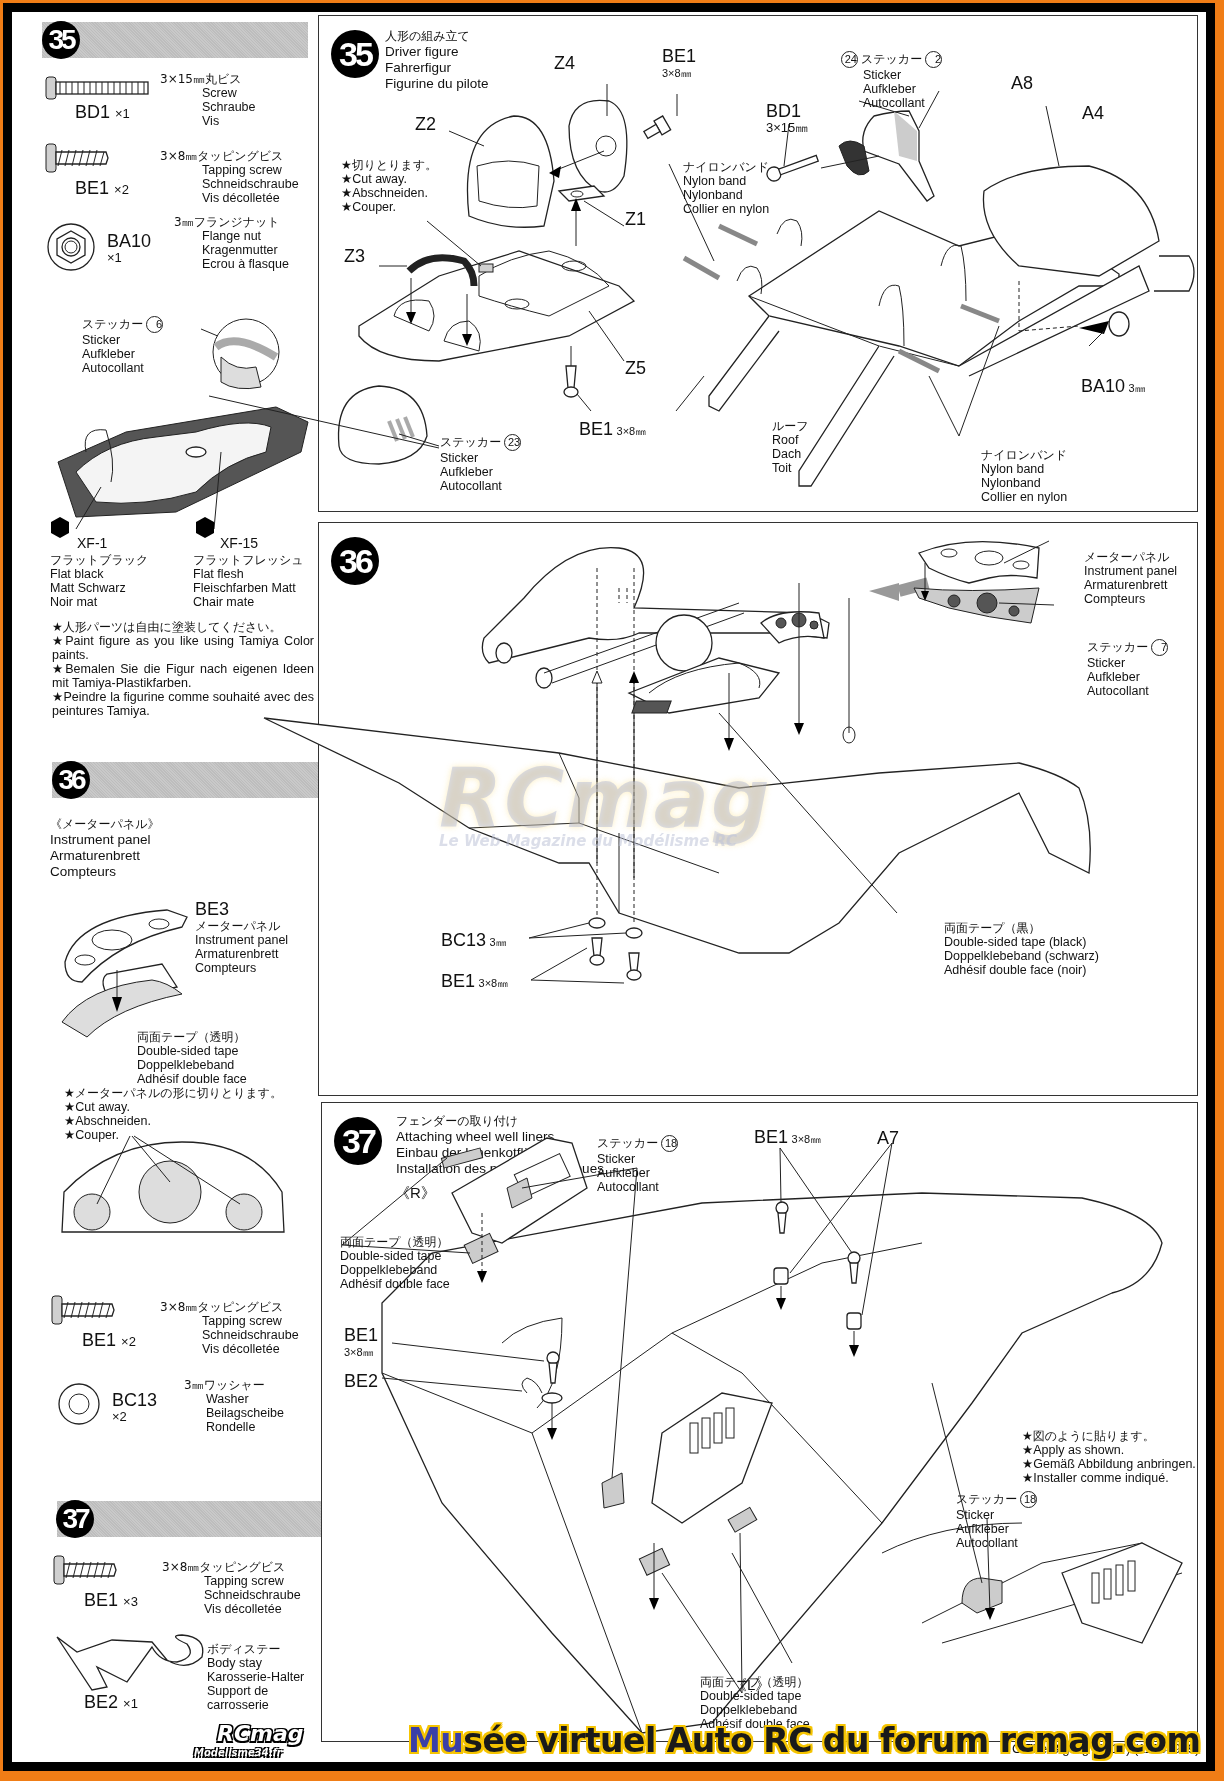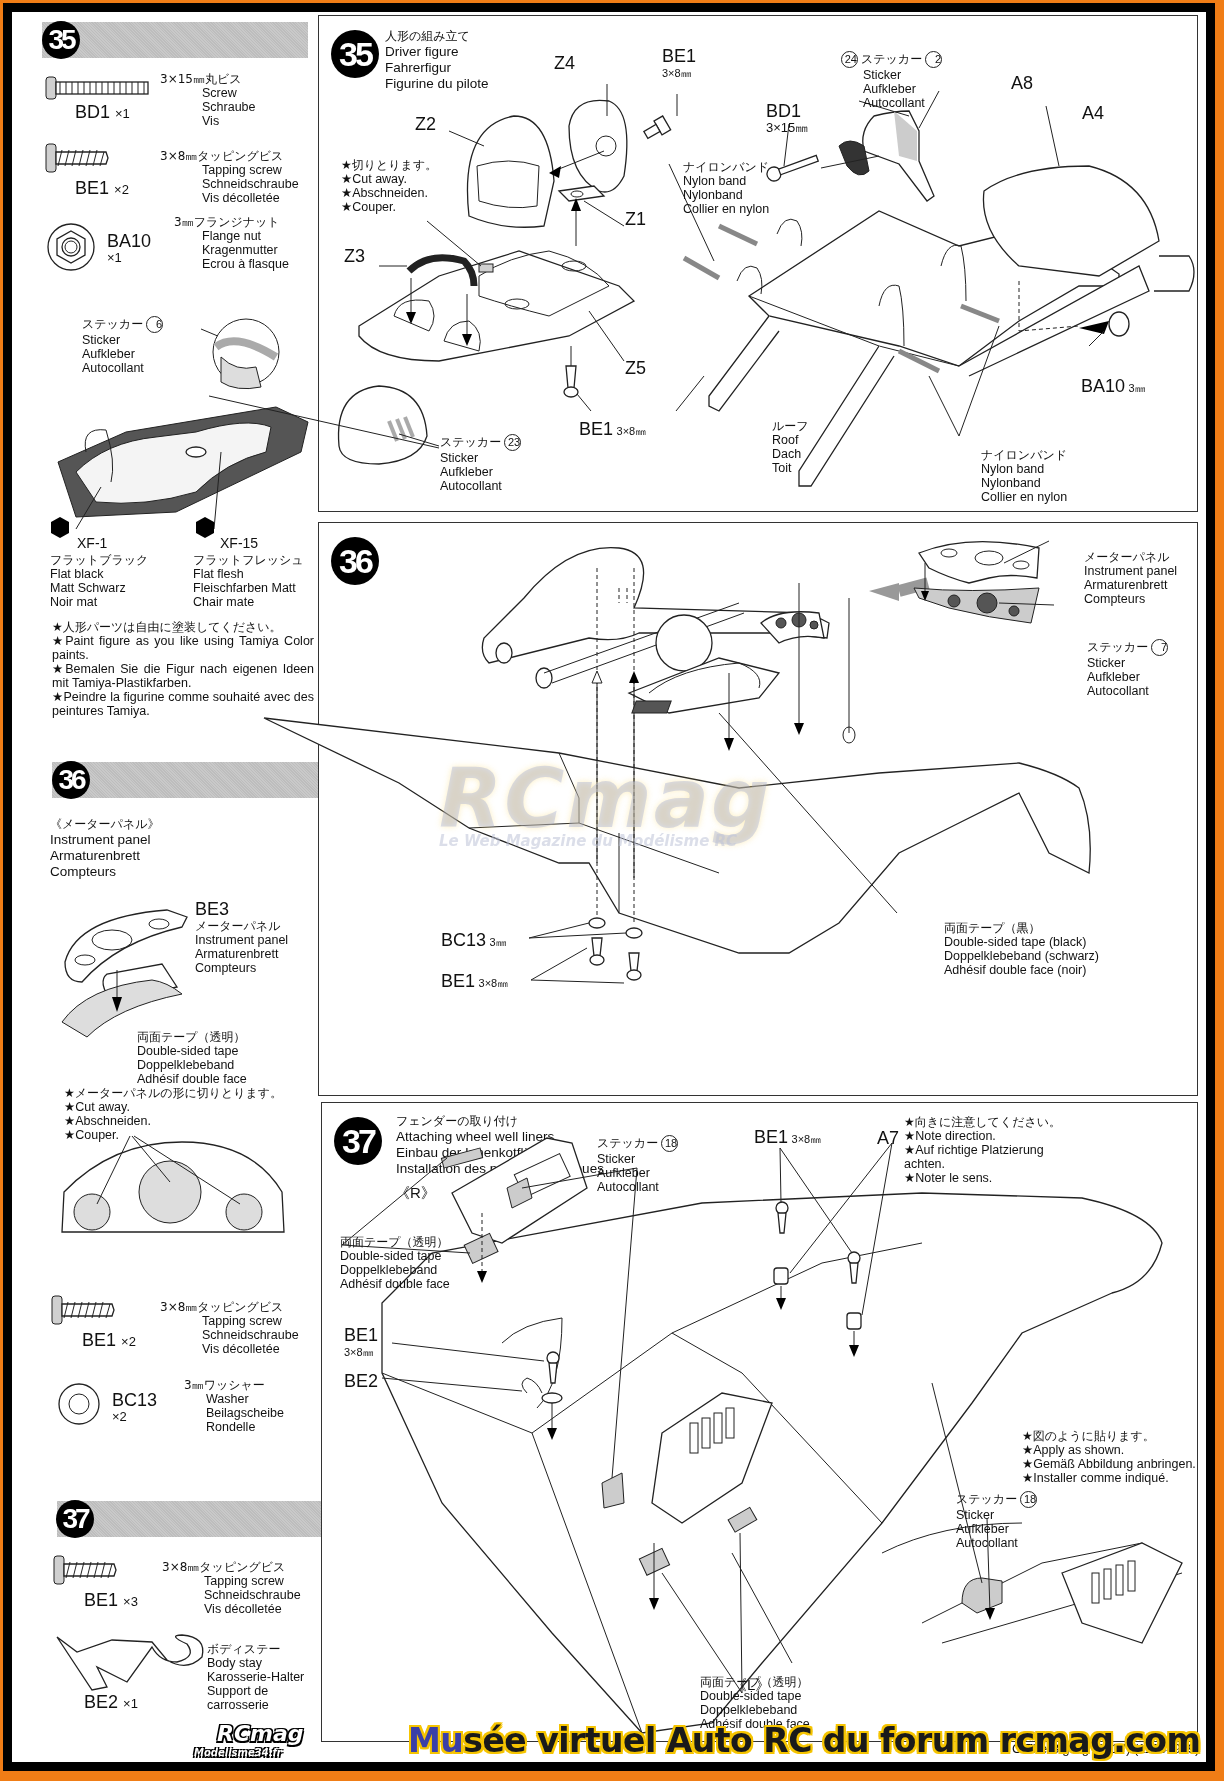--- a/index.html
+++ b/index.html
@@ -631,27 +631,20 @@
       <div>Aufkleber</div>
       <div>Autocollant</div>
     </div>
     <div class="t" style="left:22px;top:222px">
         <div class="big">BE1</div>
         <div style="font-size:11px">3×8㎜</div>
       </div>
     <div class="t big" style="left:22px;top:268px">BE2</div>
     <div class="t" style="left:432px;top:24px"><span class="big">BE1</span> <span style="font-size:11px">3×8㎜</span></div>
     <div class="t big" style="left:555px;top:25px">A7</div>
-    <div class="t" style="left:582px;top:12px">
-      <div class="jp">★向きに注意してください。</div>
-      <div>★Note direction.</div>
-      <div>★Auf richtige Platzierung</div>
-      <div>achten.</div>
-      <div>★Noter le sens.</div>
-    </div>
     <div class="t" style="left:700px;top:326px">
       <div class="jp">★図のように貼ります。</div>
       <div>★Apply as shown.</div>
       <div>★Gemäß Abbildung anbringen.</div>
       <div>★Installer comme indiqué.</div>
     </div>
     <div class="t" style="left:634px;top:388px">
       <div><span class="jp">ステッカー</span><span class="circnum">18</span></div>
       <div>Sticker</div>
       <div>Aufkleber</div>

